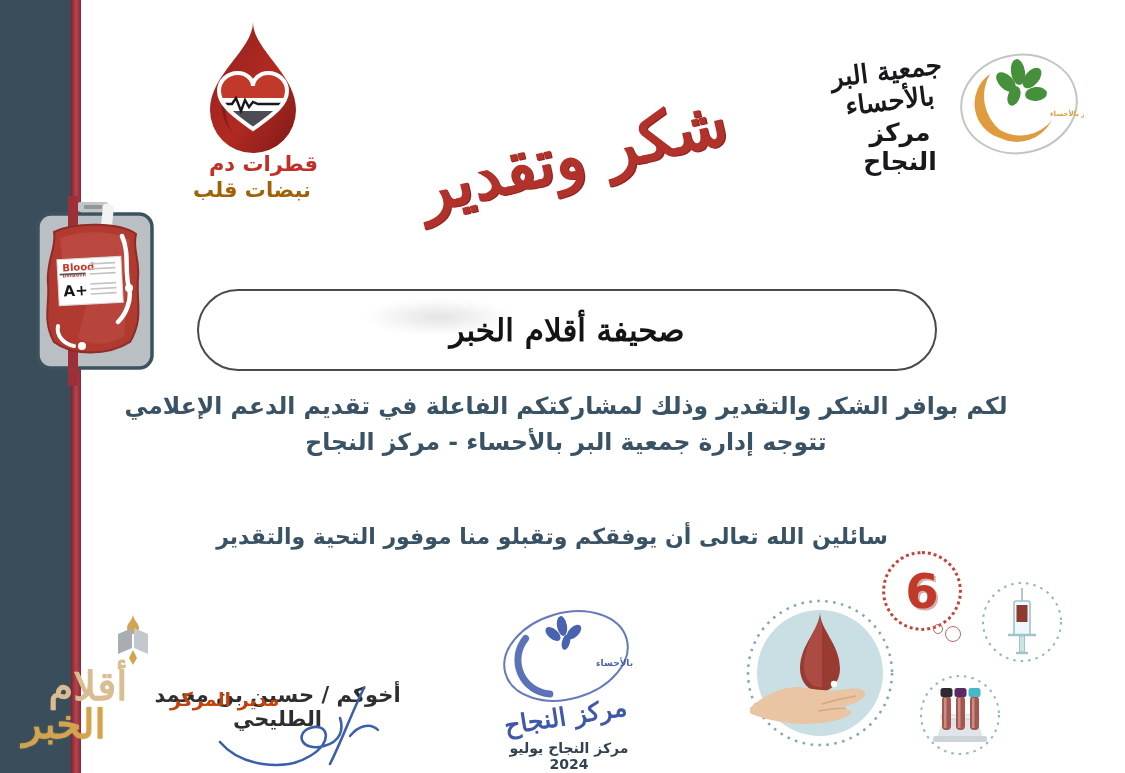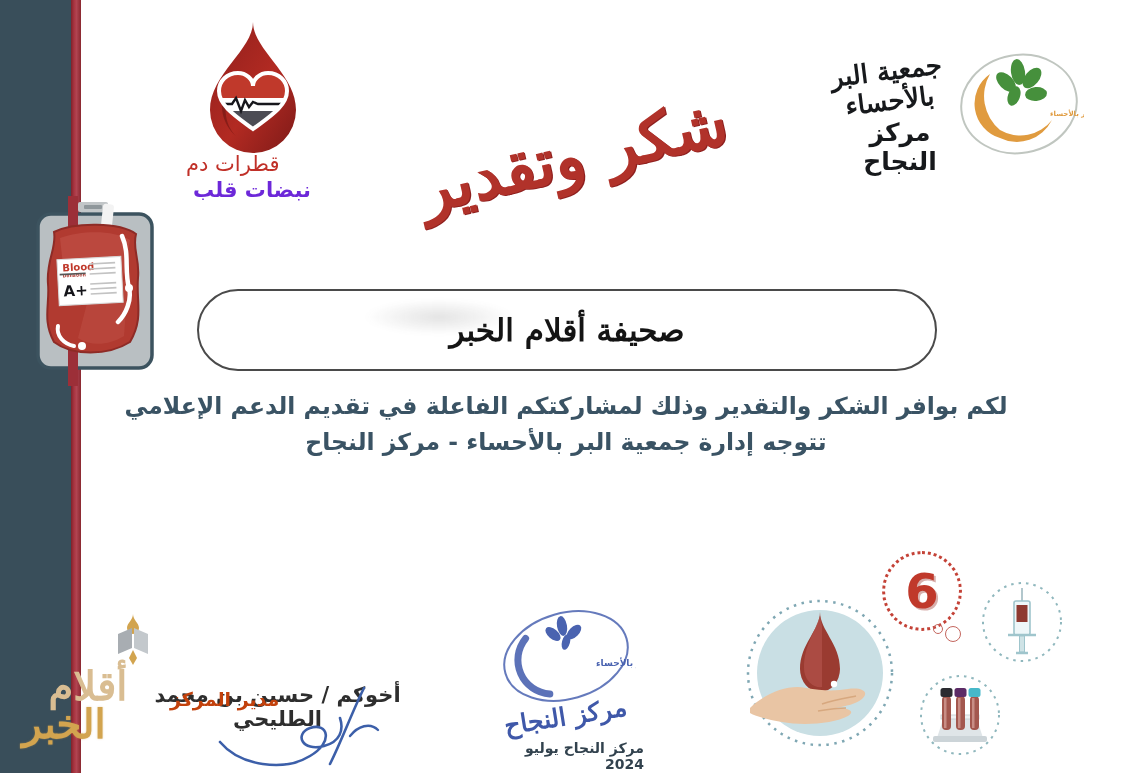--- a/index.html
+++ b/index.html
@@ -7,22 +7,22 @@
     position:relative;width:1125px;height:773px;overflow:hidden;background:#ffffff;
     font-family:"DejaVu Sans", sans-serif;
   }
   .abs{position:absolute;}
   
   .left-band{left:0;top:0;width:71px;height:773px;background:#394e5a;}
   .maroon-stripe{left:71px;top:0;width:10px;height:773px;
     background:linear-gradient(90deg,#7e222b 0%,#a83440 30%,#b04451 55%,#8a2830 100%);}
   
   .droplogo{left:192px;top:20px;width:122px;height:138px;}
-  .droplogo-t1{left:186px;top:152px;width:132px;text-align:left;font-size:21px;font-weight:normal;color:#c03028;direction:rtl;letter-spacing:0.5px;}
-  .droplogo-t2{left:186px;top:178px;width:132px;text-align:center;font-size:21px;font-weight:bold;color:#6d28d9;direction:rtl;}
+  .droplogo-t1{left:186px;top:152px;width:132px;text-align:right;font-size:21px;font-weight:bold;color:#c03028;direction:rtl;letter-spacing:0.5px;}
+  .droplogo-t2{left:186px;top:178px;width:132px;text-align:center;font-size:21px;font-weight:bold;color:#a16207;direction:rtl;}
   
   .title-callig{left:408px;top:118px;width:330px;text-align:center;direction:rtl;
     font-size:64px;font-weight:bold;color:#b1322a;transform:rotate(-13deg);
     text-shadow:1px 1px 0 #8e1f1e; font-family:"DejaVu Serif", serif;}
   
   .org-callig{left:808px;top:56px;width:160px;text-align:center;direction:rtl;font-size:26px;font-weight:bold;
     color:#17191c;transform:rotate(-7deg);font-family:"DejaVu Serif", serif;}
   .org-center{left:830px;top:118px;width:140px;text-align:center;direction:rtl;font-size:25px;font-weight:bold;color:#17191c;}
   .orglogo{left:956px;top:46px;width:128px;height:118px;}
   
@@ -36,21 +36,21 @@
   .body-line{font-size:23.5px;line-height:36px;}
   .prayer{left:112px;top:524px;width:880px;text-align:center;direction:rtl;color:#3a5364;font-weight:bold;font-size:22px;}
   
   .sig-name{left:125px;top:655px;width:305px;text-align:center;direction:rtl;font-size:21px;font-weight:bold;color:#2e2e2e;margin-top:28px;}
   .sig-role{left:170px;top:688px;width:200px;text-align:left;direction:rtl;font-size:19px;font-weight:bold;color:#c2410c;}
   .sig-scribble{left:212px;top:684px;width:175px;height:92px;}
   
   .stampsvg{left:496px;top:604px;width:140px;height:112px;}
   .stamp-center{left:488px;top:702px;width:155px;text-align:center;direction:rtl;font-size:25px;font-weight:bold;
     color:#3f58a9;transform:rotate(-9deg);font-family:"DejaVu Serif", serif;}
-  .stamp-date{left:494px;top:740px;width:150px;direction:rtl;font-size:14px;font-weight:bold;color:#32424e;}
+  .stamp-date{left:494px;top:740px;width:150px;text-align:center;direction:rtl;font-size:14px;font-weight:bold;color:#32424e;}
   
   .wm-icon{left:114px;top:612px;width:38px;height:54px;}
   .wm-w1{left:38px;top:662px;width:100px;text-align:center;direction:rtl;font-size:40px;font-weight:bold;color:#d9bd92;
     font-family:"DejaVu Serif", serif;z-index:5;}
   .wm-w2{left:14px;top:700px;width:100px;text-align:center;direction:rtl;font-size:40px;font-weight:bold;color:#d2a44f;
     font-family:"DejaVu Serif", serif;z-index:5;text-shadow:0 0 2px rgba(210,164,79,.5);}
   
   .hand-circle{left:744px;top:596px;width:152px;height:154px;}
   .six-badge{left:882px;top:551px;width:74px;height:74px;border:3px dotted #c44237;border-radius:50%;
     display:flex;align-items:center;justify-content:center;}
@@ -144,20 +144,21 @@
 
   <div class="abs pill">
     <div class="abs pill-smudge"></div>
     <span class="pill-text">صحيفة أقلام الخبر</span>
   </div>
 
   <div class="abs body-block">
     <div class="body-line">لكم بوافر الشكر والتقدير وذلك لمشاركتكم الفاعلة في تقديم الدعم الإعلامي</div>
     <div class="body-line">تتوجه إدارة جمعية البر بالأحساء - مركز النجاح</div>
   </div>
+  <div class="abs prayer">سائلين الله تعالى أن يوفقكم وتقبلو منا موفور التحية والتقدير</div>
 
   <div class="abs sig-name">أخوكم / حسين بن محمد الطليحي</div>
   <div class="abs sig-role">مدير المركز</div>
   <svg class="abs sig-scribble" viewBox="0 0 175 92">
     <path d="M8 58 C 28 82, 72 88, 98 72 C 122 58, 116 38, 98 44 C 82 50, 90 68, 112 62 C 128 58, 132 46, 128 34" fill="none" stroke="#3c5fa9" stroke-width="2.6" stroke-linecap="round"></path>
     <path d="M118 80 C 130 56, 140 28, 152 4" fill="none" stroke="#3c5fa9" stroke-width="2.6" stroke-linecap="round"></path>
     <path d="M138 52 C 146 42, 158 38, 166 46" fill="none" stroke="#3c5fa9" stroke-width="2.4" stroke-linecap="round"></path>
   </svg>
 
   <svg class="abs stampsvg" viewBox="0 0 140 112">

